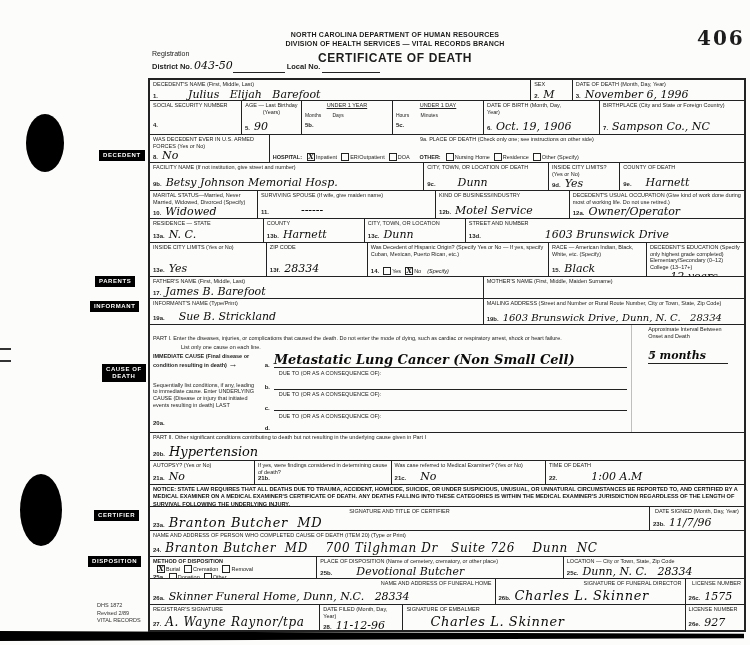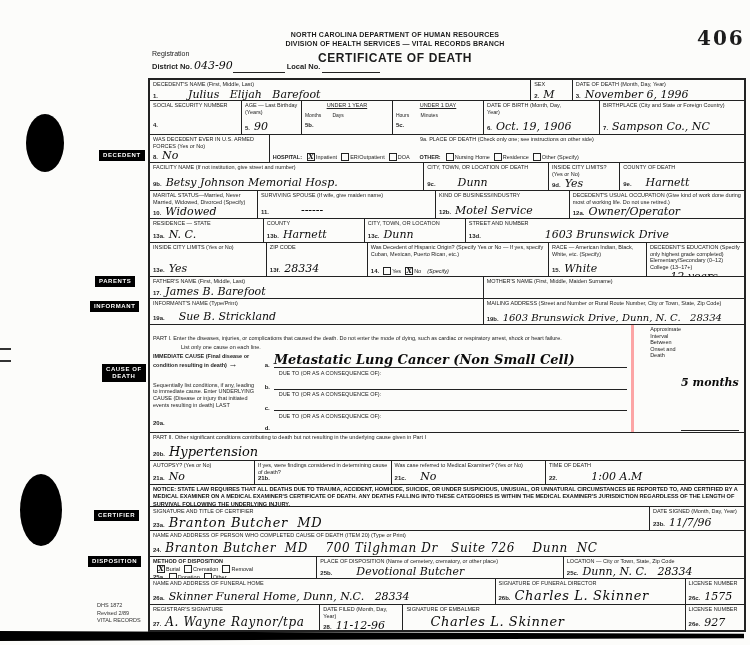--- a/index.html
+++ b/index.html
@@ -47,21 +47,21 @@
 
   
   .p1main{width:81%;display:flex;flex-direction:column;box-sizing:border-box;}
   .p1hdr{padding:1px 3px;}
   .p1body{display:flex;flex:1;}
   .p1rub{width:23%;padding:1px 3px;box-sizing:border-box;display:flex;flex-direction:column;justify-content:space-between;}
   .p1ln{flex:1;padding:0 4px;display:flex;flex-direction:column;justify-content:space-evenly;box-sizing:border-box;}
   .cline{display:flex;align-items:flex-end;gap:4px;}
   .wline{flex:1;border-bottom:1px solid #222;min-height:12px;display:flex;align-items:center;font-weight:bold;}
   .duelbl{font-size:5.5px;color:#222;margin:1px 0 0 14px;}
-  .p1int{width:19%;border-left:3px solid #fca5a5;box-sizing:border-box;padding:1px 16px;display:flex;flex-direction:row;}
+  .p1int{width:19%;border-left:1px solid #fca5a5;box-sizing:border-box;padding:1px 16px;display:flex;flex-direction:column;}
   .p1int .wline{flex:0 0 auto;margin-top:8px;min-height:16px;}
   .arrow{font-size:9px;font-weight:bold;}
 
   .notice{font-size:5.6px;font-weight:bold;line-height:1.3;color:#111;padding:1px 3px;}
 </style>
 </head>
 <body>
 
 <div class="page">
 
@@ -73,21 +73,21 @@
 
   <div class="hdr">
     <div class="l">NORTH CAROLINA DEPARTMENT OF HUMAN RESOURCES</div>
     <div class="l">DIVISION OF HEALTH SERVICES — VITAL RECORDS BRANCH</div>
     <div class="title">CERTIFICATE OF DEATH</div>
   </div>
   <div class="formnum">406</div>
   <div class="reg">
     <span>Registration</span><br>
     <b>District No.</b>
-    <span class="hw" style="font-size:11px">043-90</span><span class="blank short"></span>
+    <span class="hw" style="font-size:11px">043-50</span><span class="blank short"></span>
     <b>Local No.</b>
     <span class="blank"></span>
   </div>
 
   <div class="tab" style="left:99px;top:150px;">DECEDENT</div>
   <div class="tab" style="left:95px;top:276px;">PARENTS</div>
   <div class="tab" style="left:90px;top:301px;">INFORMANT</div>
   <div class="tab" style="left:102px;top:364px;">
     <span>CAUSE OF</span><br>
     <span>DEATH</span>
@@ -128,21 +128,21 @@
     </div>
 
     <div class="row" style="height:34px;">
       <div class="cell" style="width:16%;">
         <div class="lbl">SOCIAL SECURITY NUMBER</div>
         <div class="vline">
             <span class="num">4.</span>
             <span class="hw"></span>
           </div>
       </div>
-      <div class="cell" style="width:10.5%;">
+      <div class="cell" style="width:10.5%;text-align:center;">
         <div class="lbl">AGE — Last Birthday (Years)</div>
         <div class="vline">
             <span class="num">5.</span>
             <span class="hw">90</span>
           </div>
       </div>
       <div class="cell" style="width:16%;">
         <div class="lbl" style="text-align:center;text-decoration:underline;">UNDER 1 YEAR</div>
         <div class="sub">Months        Days</div>
         <div class="vline">
@@ -319,21 +319,21 @@
             <span class="cbl">Yes</span>
           <span class="cb">X</span>
             <span class="cbl">No</span>
           <span class="cbl" style="margin-left:6px;font-style:italic;">(Specify)</span>
         </div>
       </div>
       <div class="cell" style="width:16.5%;">
         <div class="lbl">RACE — American Indian, Black, White, etc. (Specify)</div>
         <div class="vline">
             <span class="num">15.</span>
-            <span class="hw">White</span>
+            <span class="hw">Black</span>
           </div>
       </div>
       <div class="cell" style="width:16.5%;">
         <div class="lbl">DECEDENT'S EDUCATION (Specify only highest grade completed) Elementary/Secondary (0–12)  College (13–17+)</div>
         <div class="vline">
             <span class="num">16.</span>
             <span class="hw" style="margin-left:8px">12 years</span>
           </div>
       </div>
     </div>
@@ -460,21 +460,21 @@
             <span class="num">22.</span>
             <span class="hw" style="margin-left:30px">1:00 A.M</span>
           </div>
       </div>
     </div>
 
     <div class="row" style="height:22px;">
       <div class="notice" style="width:100%;">NOTICE: STATE LAW REQUIRES THAT ALL DEATHS DUE TO TRAUMA, ACCIDENT, HOMICIDE, SUICIDE, OR UNDER SUSPICIOUS, UNUSUAL, OR UNNATURAL CIRCUMSTANCES BE REPORTED TO, AND CERTIFIED BY A MEDICAL EXAMINER ON A MEDICAL EXAMINER'S CERTIFICATE OF DEATH. ANY DEATHS FALLING INTO THESE CATEGORIES IS WITHIN THE MEDICAL EXAMINER'S JURISDICTION REGARDLESS OF THE LENGTH OF SURVIVAL FOLLOWING THE UNDERLYING INJURY.</div>
     </div>
 
-    <div class="row" style="height:24px;">
+    <div class="row" style="height:24px;text-align:center;">
       <div class="cell" style="width:84%;">
         <div class="lbl">SIGNATURE AND TITLE OF CERTIFIER</div>
         <div class="vline">
             <span class="num">23a.</span>
             <span class="hw sig">Branton Butcher  MD</span>
           </div>
       </div>
       <div class="cell" style="width:16%;">
         <div class="lbl">DATE SIGNED (Month, Day, Year)</div>
         <div class="vline">
@@ -522,21 +522,21 @@
       </div>
       <div class="cell" style="width:30.5%;">
         <div class="lbl">LOCATION — City or Town, State, Zip Code</div>
         <div class="vline">
             <span class="num">25c.</span>
             <span class="hw">Dunn, N. C.   28334</span>
           </div>
       </div>
     </div>
 
-    <div class="row" style="height:26px;">
+    <div class="row" style="height:26px;text-align:right;">
       <div class="cell" style="width:58%;">
         <div class="lbl">NAME AND ADDRESS OF FUNERAL HOME</div>
         <div class="vline">
             <span class="num">26a.</span>
             <span class="hw">Skinner Funeral Home, Dunn, N.C.   28334</span>
           </div>
       </div>
       <div class="cell" style="width:32%;">
         <div class="lbl">SIGNATURE OF FUNERAL DIRECTOR</div>
         <div class="vline">

